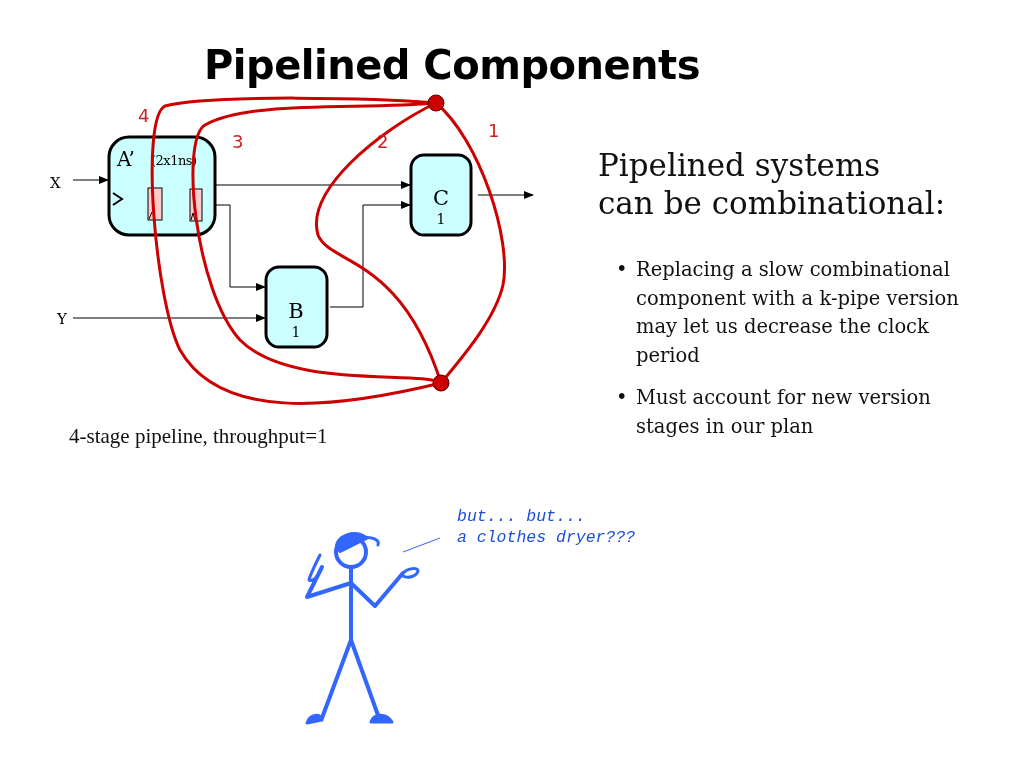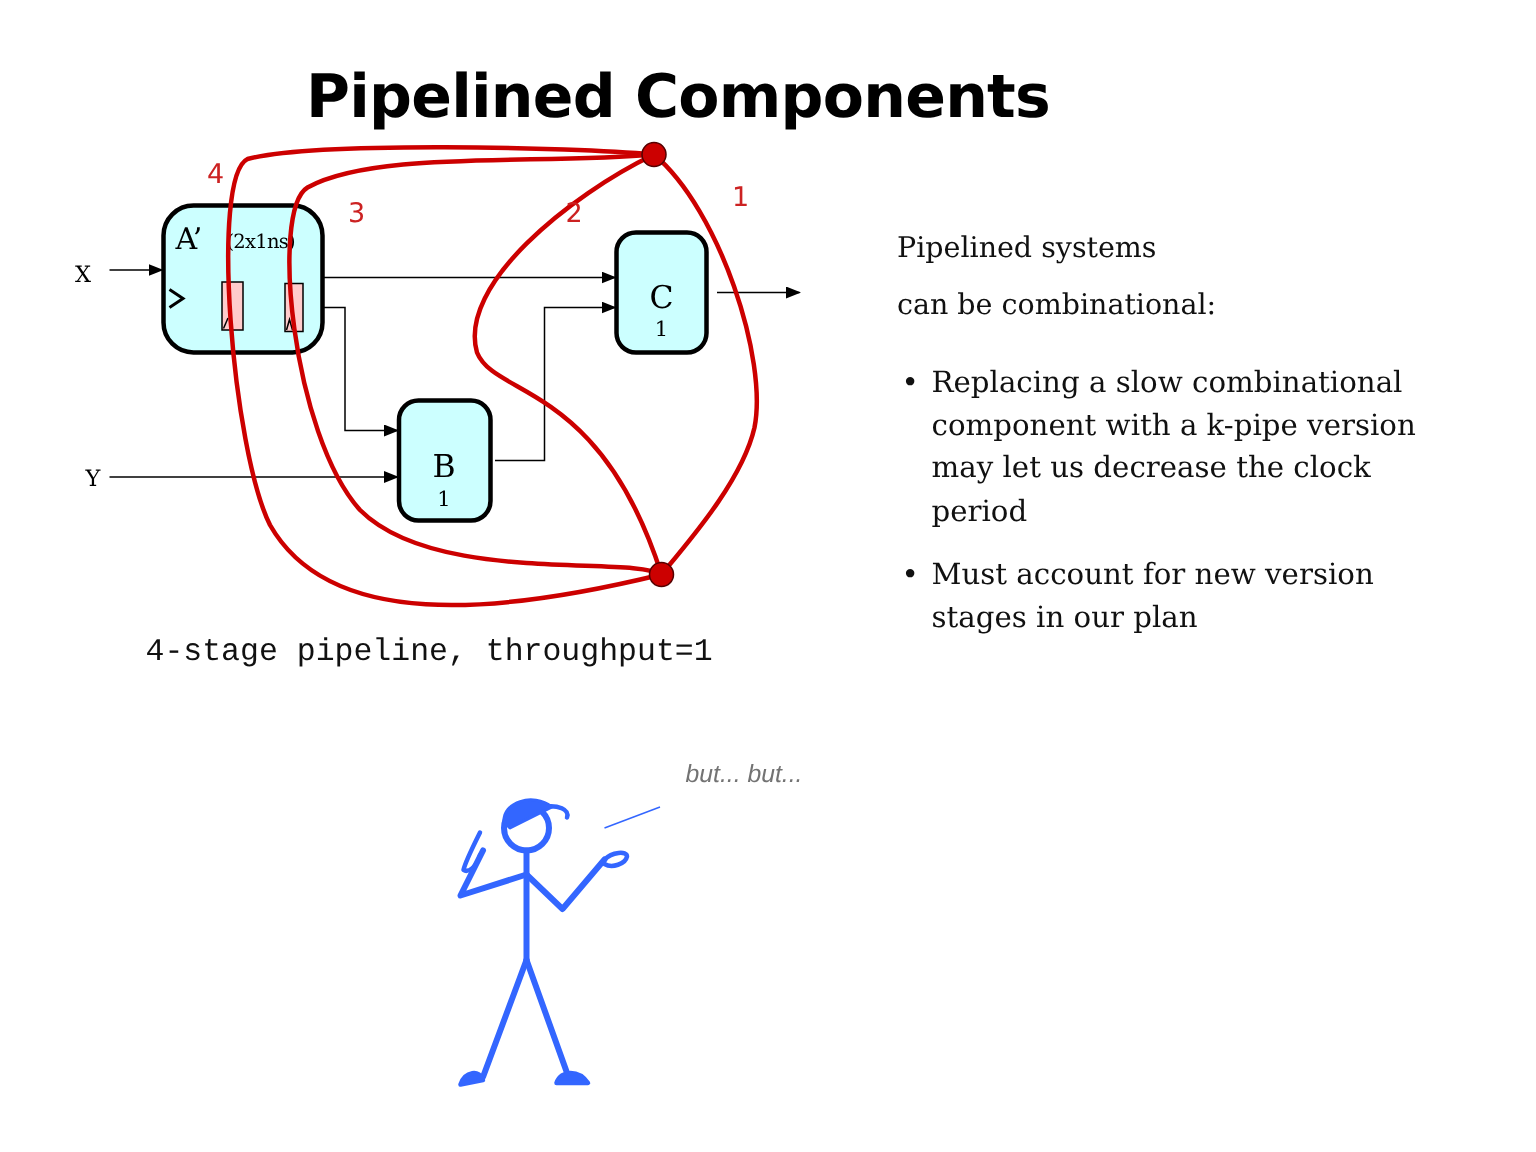--- a/index.html
+++ b/index.html
@@ -6,37 +6,37 @@
   body { width: 1024px; height: 768px; position: relative; overflow: hidden; }
   .title {
     position: absolute; left: 0; width: 904px; top: 42px; text-align: center;
     font-family: "DejaVu Sans", sans-serif; font-weight: bold; font-size: 40px; color: #000;
     letter-spacing: -0.5px;
   }
   svg.diagram { position: absolute; left: 0; top: 0; }
   .serif { font-family: "DejaVu Serif", serif; }
   .side-heading {
     position: absolute; left: 598px; top: 146px; width: 380px;
-    font-family: "DejaVu Serif", serif; font-size: 19px; line-height: 38px; color: #111;
+    font-family: "DejaVu Serif", serif; font-size: 31px; line-height: 38px; color: #111;
   }
   .bullets {
     position: absolute; left: 598px; top: 240px; width: 380px;
     font-family: "DejaVu Serif", serif; font-size: 19.5px; line-height: 28.5px; color: #111;
-    list-style: none; margin: 1px; padding: 0;
+    list-style: none; margin: 16px; padding: 0;
   }
   .bullets li { position: relative; padding-left: 22px; margin-bottom: 14px; }
   .bullets li::before { content: "•"; position: absolute; left: 2px; top: 0; }
   .caption {
     position: absolute; left: 69px; top: 424px;
-    font-family: Liberation Mono, monospace; font-size: 21px; color: #111; margin-left: 28px;
+    font-family: Liberation Serif, serif; font-size: 21px; color: #111;
   }
   .speech {
     position: absolute; left: 457px; top: 506px;
-    font-family: Liberation Sans, sans-serif; font-style: italic; font-size: 16.5px; line-height: 21px;
-    color: #737373;
+    font-family: Liberation Mono, monospace; font-style: italic; font-size: 16.5px; line-height: 21px;
+    color: #1d4ed8;
   }
   .speech div { white-space: nowrap; }
 </style>
 </head>
 <body>
 
 <div class="title">Pipelined Components</div>
 
 <svg class="diagram" width="1024" height="768" viewBox="0 0 1024 768">
   <defs>
@@ -122,13 +122,14 @@
 
 <ul class="bullets">
   <li>Replacing a slow combinational component with a k-pipe version may let us decrease the clock period</li>
   <li>Must account for new version stages in our plan</li>
 </ul>
 
 <div class="caption">4-stage pipeline, throughput=1</div>
 
 <div class="speech">
   <div>but... but...</div>
+  <div>a clothes dryer???</div>
 </div>
 
 </body></html>

